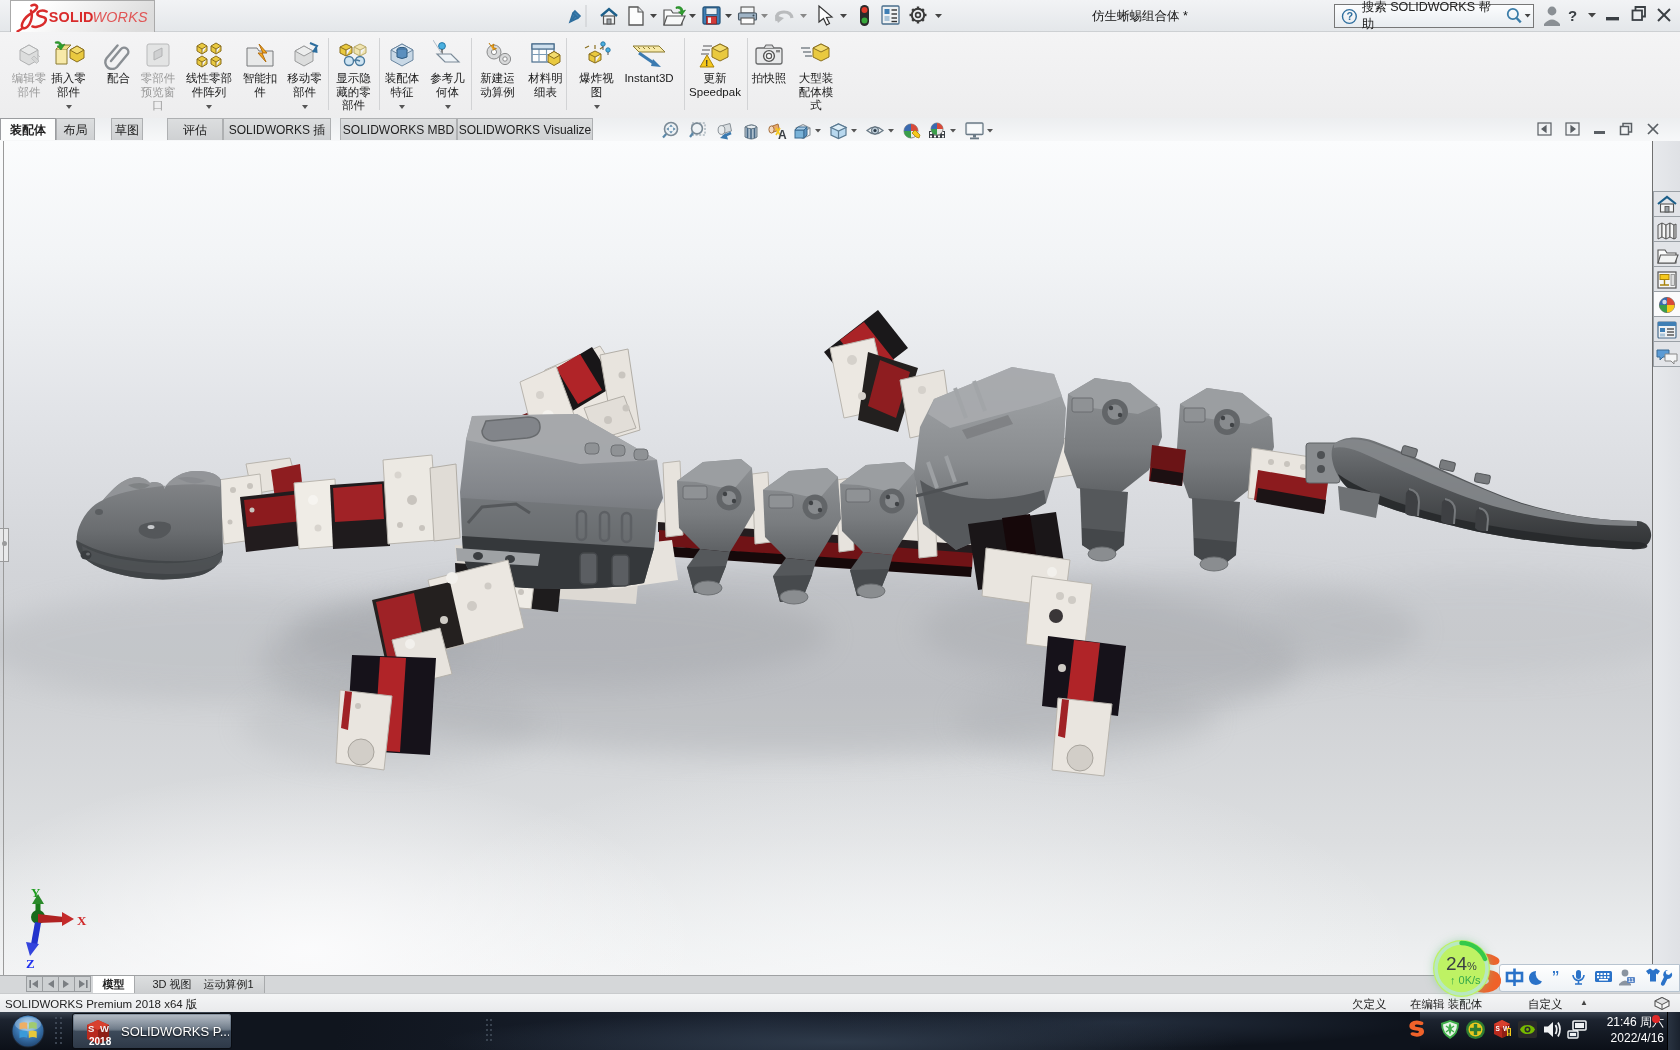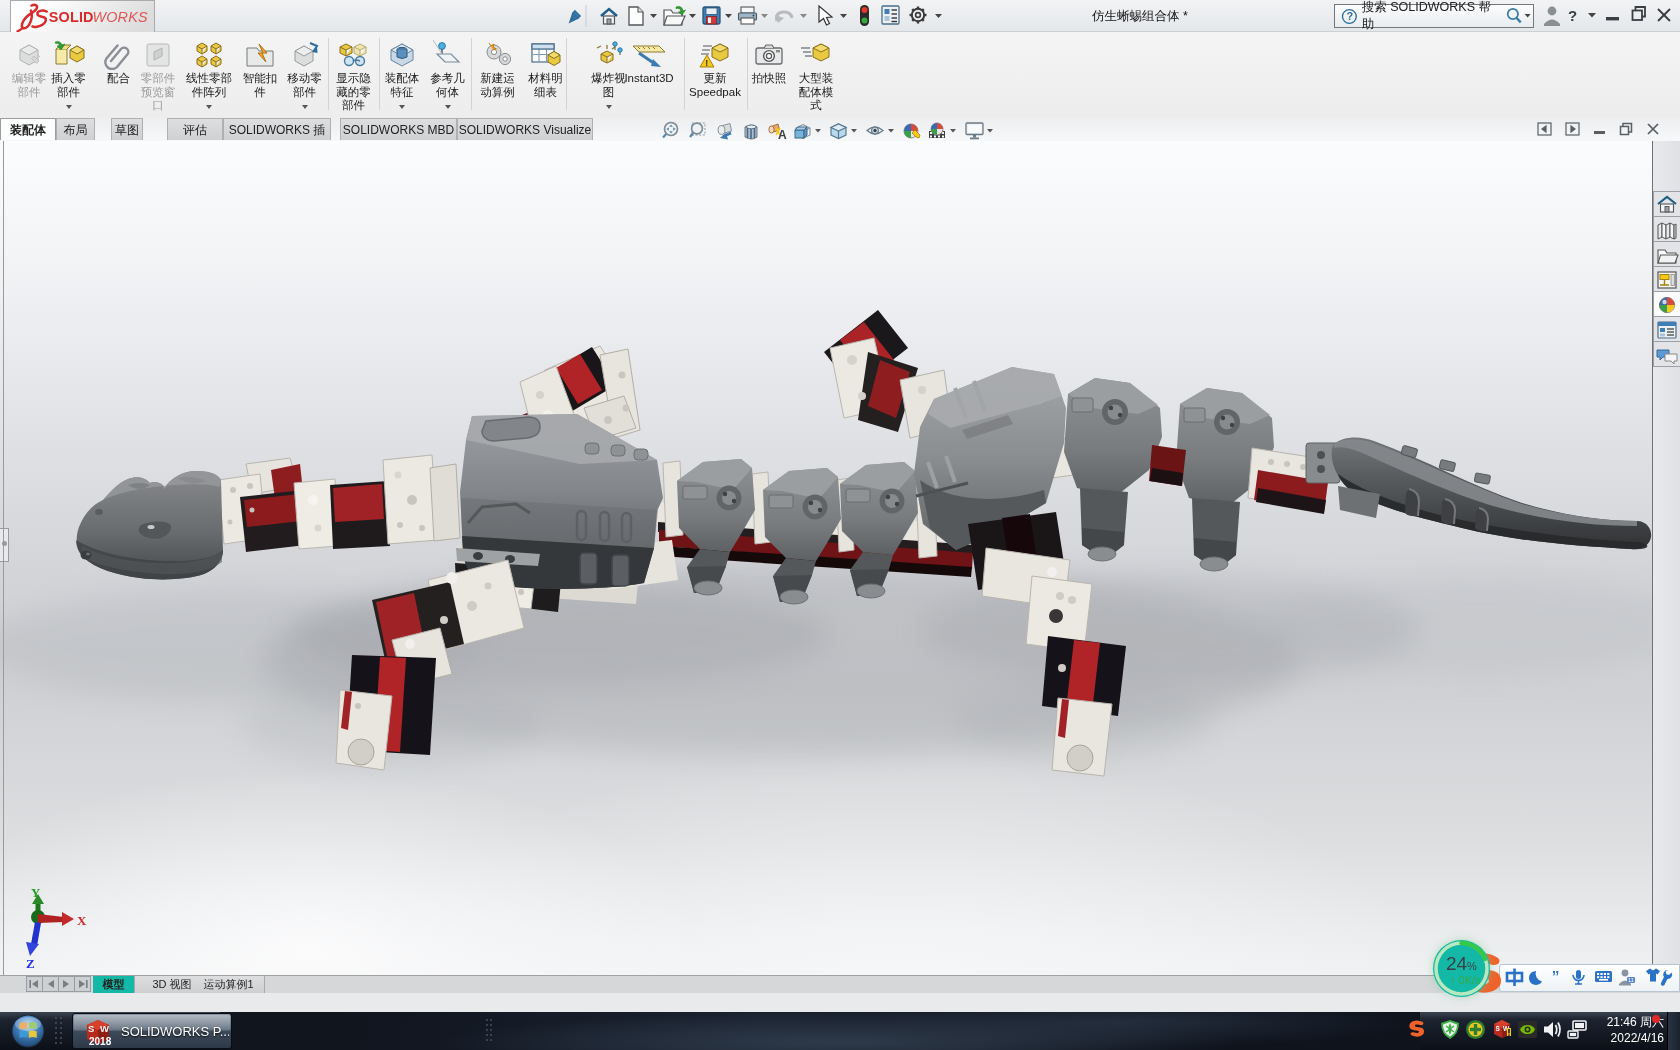--- a/index.html
+++ b/index.html
@@ -24,21 +24,21 @@
 
 #viewport{position:absolute;left:0;top:141px;width:1680px;height:834px;background:
 radial-gradient(ellipse 560px 260px at 310px 810px,rgba(252,252,253,0.9),rgba(252,252,253,0) 70%),
 radial-gradient(ellipse 700px 300px at 900px 834px,rgba(248,249,250,0.75),rgba(248,249,250,0) 75%),
 linear-gradient(#fbfcfd 0%,#f2f4f6 14%,#e2e4e8 32%,#d2d4d8 52%,#cfd1d4 66%,#dcdee0 84%,#ebedee 96%,#f0f1f2 100%)}
 #vpborder{position:absolute;left:3px;top:141px;width:1px;height:834px;background:#9a9a9a}
 #taskpane{position:absolute;left:1652px;top:141px;width:28px;height:834px;background:linear-gradient(90deg,#e7e9ec,#dfe1e5);border-left:1px solid #707070}
 
 #bottomtabs{position:absolute;left:0;top:975px;width:1680px;height:18px;background:#d5d7d9;border-top:1px solid #9fa1a3}
 .btab{position:absolute;top:0;height:17px;line-height:17px;font-size:11px;color:#222;text-align:center;background:linear-gradient(#dcdedf,#cdcfd1);border-right:1px solid #a8aaac}
-.btab.active{background:#14b8a6;font-weight:bold}
+.btab.active{background:#ffffff;font-weight:bold}
 
 #statusbar{position:absolute;left:0;top:993px;width:1680px;height:19px;background:linear-gradient(#f4f5f6,#e9eaec);border-top:1px solid #c9cbcd;font-size:11.5px;color:#222}
 
 #taskbar{position:absolute;left:0;top:1012px;width:1680px;height:38px;background:linear-gradient(#3a4350,#1d2430 20%,#141a24 55%,#0c1018);overflow:hidden}
 #clock{position:absolute;left:1592px;top:2px;width:72px;height:34px;color:#fff;font-size:12px;text-align:right;line-height:16px}
 </style></head><body>
 <div id="app">
   <div id="titlebar">
     <div id="logo">
       <svg width="140" height="30" viewBox="0 0 140 30" style="margin-left:4px">
@@ -239,21 +239,21 @@
           <path d="M7,3 l2,3 l3,-2 l-1,3.6 l3.4,1 l-3.4,1.4" fill="#f5a81c" stroke="#c07f10" stroke-width="1"></path>
         </svg>新建运<br>动算例</div>
     <div class="rbtn" style="left:523px;width:45px"><svg class="ric" width="32" height="30" viewBox="0 0 32 30">
           <rect x="2" y="4" width="22" height="18" fill="#fdfdfd" stroke="#4a6d8c" stroke-width="1.2"></rect>
           <path d="M2,9 L24,9 M2,14.5 L24,14.5 M9,4 L9,22 M16.5,4 L16.5,22" stroke="#7a9ab5" stroke-width="1.1"></path>
           <rect x="2" y="4" width="22" height="5" fill="#cfe0ee" stroke="#4a6d8c" stroke-width="1.2"></rect>
           <path d="M18,15 L24,11.5 L30,15 L30,22 L24,25.5 L18,22 Z" fill="#e9c93f" stroke="#8a6f1f"></path>
           <path d="M24,11.5 L30,15 L24,18.5 L18,15 Z" fill="#f3dc6d" stroke="#8a6f1f"></path>
         </svg>材料明<br>细表</div>
     <div class="rsep" style="left:566px"></div>
-    <div class="rbtn" style="left:588px;width:41px"><svg class="ric" width="32" height="30" viewBox="0 0 32 30">
+    <div class="rbtn" style="left:576px;width:41px"><svg class="ric" width="32" height="30" viewBox="0 0 32 30">
           <path d="M8,14 L14,11 L20,14 L14,17 Z M8,14 L8,20 L14,23 L14,17 M20,14 L20,20 L14,23" fill="#e9c93f" stroke="#8a6f1f"></path>
           <path d="M4,8 L8,6 M14,5 L14,9 M22,7 L19,9" stroke="#8a6f1f" stroke-width="1.2"></path>
           <circle cx="22" cy="4" r="2.2" fill="#4ab0e0" stroke="#2a7aa8"></circle>
           <circle cx="27" cy="10" r="2.2" fill="#4ab0e0" stroke="#2a7aa8"></circle>
           <line x1="22" y1="6" x2="22" y2="10" stroke="#555"></line>
           <line x1="27" y1="12" x2="27" y2="15" stroke="#555"></line>
         </svg>爆炸视<br>图<br><span class="caret" style="margin-top:6px"></span></div>
     <div class="rbtn" style="left:618px;width:62px"><svg class="ric" width="40" height="30" viewBox="0 0 40 30">
           <path d="M4,6 L30,6 L36,12 L10,12 Z" fill="#f7e9a8" stroke="#8a7a30"></path>
           <g stroke="#8a7a30" stroke-width="1">
@@ -815,20 +815,32 @@
           <path d="M5,4 l0,8 l-1.6,0 l0,-8 z M12,4 l0,8 l-6,-4 z"></path>
           <path d="M28,4 l0,8 l-6,-4 z"></path>
           <path d="M37,4 l6,4 l-6,4 z"></path>
           <path d="M53,4 l6,4 l-6,4 z M60,4 l1.6,0 l0,8 l-1.6,0 z"></path>
         </g>
     </svg>
     <div class="btab active" style="left:93px;width:42px">模型</div>
     <div class="btab" style="left:135px;width:75px">3D 视图</div>
     <div class="btab" style="left:193px;width:72px">运动算例1</div>
   </div>
+  <div id="statusbar">
+    <span style="position:absolute;left:5px;top:2.5px">SOLIDWORKS Premium 2018 x64 版</span>
+    <span style="position:absolute;left:1352px;top:2.5px">欠定义</span>
+    <span style="position:absolute;left:1410px;top:2.5px">在编辑 装配体</span>
+    <span style="position:absolute;left:1528px;top:2.5px">自定义</span>
+    <span style="position:absolute;left:1580px;top:4px;font-size:8px;color:#444">▲</span>
+    <svg width="20" height="16" viewBox="0 0 20 16" style="position:absolute;left:1652px;top:1px">
+        <path d="M3,6 L10,2.5 L17,6 L17,11 L10,14.5 L3,11 Z" fill="#f4f5f5" stroke="#555" stroke-width="1.1"></path>
+        <path d="M10,2.5 L17,6 L10,9.5 L3,6 Z" fill="#e2e3e4" stroke="#555" stroke-width="1"></path>
+        <path d="M10,9.5 L10,14.5" stroke="#555" stroke-width="1"></path>
+      </svg>
+  </div>
   <div id="taskbar">
     <div style="position:absolute;left:220px;top:0;width:1200px;height:38px;background:radial-gradient(ellipse 400px 30px at 620px 30px,#2e3a4a,transparent),radial-gradient(ellipse 300px 26px at 900px 10px,#232d3c,transparent),linear-gradient(100deg,#10151e 10%,#1a2230 45%,#0e131c 80%)"></div>
 
     <svg width="44" height="38" viewBox="0 0 44 38" style="position:absolute;left:6px;top:0">
       <circle cx="22" cy="19" r="16.5" fill="#1d2736"></circle>
       <circle cx="22" cy="19" r="15.5" fill="url(#orbg)"></circle>
       <defs>
         <radialGradient id="orbg" cx="0.5" cy="0.32" r="0.8">
             <stop offset="0" stop-color="#9fd0ef"></stop>
             <stop offset="0.45" stop-color="#3e7cb8"></stop>
@@ -978,21 +990,21 @@
         </g>
       <path d="M146,6 l4,-2.5 l3,2 l3,-2 l4,2.5 l-2.5,3.5 l-1.5,-1 l0,8 l-6,0 l0,-8 l-1.5,1 z" fill="#2a72c8"></path>
       <path d="M168,5 a4.5,4.5 0 0 0 -4,7 l-3,6 a2,2 0 0 0 3.4,2 l3,-6 a4.5,4.5 0 0 0 4.2,-6.6 l-2.6,2.6 l-2.6,-0.8 l-0.8,-2.6 z" fill="#2a72c8"></path>
     </svg>
   </div>
 
   <svg width="46" height="46" viewBox="0 0 46 46" style="position:absolute;left:1461px;top:950px">
     <path d="M37,8 Q26,1 15,5 Q4,9 5,18 Q6,26 17,27 Q28,27 28,31 Q27,36 17,33 Q12,31 8,34 Q7,38 11,40 Q22,45 32,41 Q41,37 40,29 Q39,21 28,20 Q18,20 18,16 Q19,12 28,14 Q33,16 37,14 Q40,11 37,8 Z" fill="#f0622a"></path>
   </svg>
 
-  <div id="pct" style="position:absolute;left:1433px;top:940px;width:57px;height:57px;border-radius:50%;background:#14b8a6;box-shadow:0 0 8px rgba(120,200,140,0.5)">
+  <div id="pct" style="position:absolute;left:1433px;top:940px;width:57px;height:57px;border-radius:50%;background:#bef264;box-shadow:0 0 8px rgba(120,200,140,0.5)">
     <svg width="57" height="57" viewBox="0 0 57 57">
       <circle cx="28.5" cy="28.5" r="25.5" fill="none" stroke="#b8e8c0" stroke-width="3.5"></circle>
       <path d="M28.5,3 A25.5,25.5 0 0 1 52,19" fill="none" stroke="#35c94a" stroke-width="4.5" stroke-linecap="round"></path>
       <text x="13" y="30" font-size="19" fill="#3a3f44" font-family="Liberation Sans">24</text>
       <text x="34" y="30" font-size="11" fill="#3a3f44" font-family="Liberation Sans">%</text>
       <text x="17" y="44" font-size="11" fill="#35a94a" font-family="Liberation Sans">↑ 0K/s</text>
     </svg>
   </div>
 </div>
 

